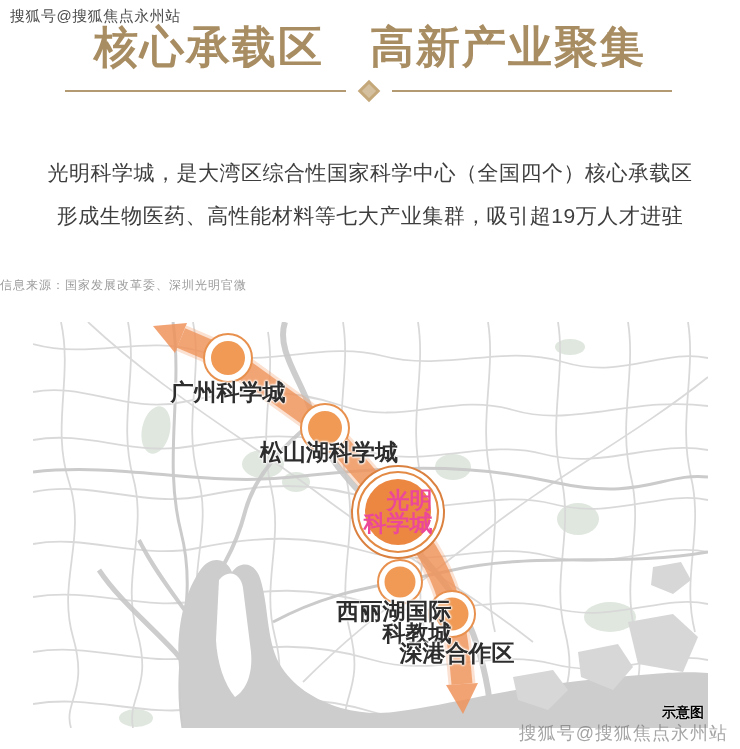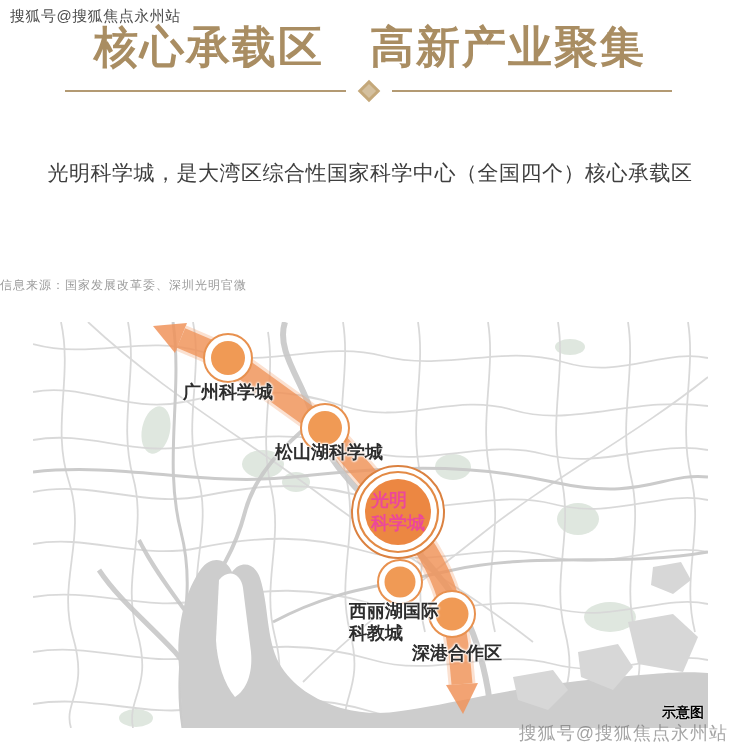--- a/index.html
+++ b/index.html
@@ -11,22 +11,22 @@
          font-size:44px;line-height:52px;color:#A98D62;letter-spacing:2px;}
   .divider{position:absolute;left:65px;top:82px;width:607px;height:18px;display:flex;align-items:center;}
   .divider .line{flex:1;height:2px;background:#B39A73;}
   .diamond{width:16px;height:16px;background:#C4A87A;transform:rotate(45deg);margin:0 15px;position:relative;flex:0 0 auto;}
   .diamond::after{content:"";position:absolute;inset:3px;background:rgba(255,255,255,.28);}
   .intro{position:absolute;left:0;top:141px;width:100%;text-align:center;color:#3E3E3E;margin-top:20px;}
   .intro p{margin:0 0 19px 0;font-size:21px;line-height:24px;letter-spacing:.5px;}
   .source{position:absolute;left:0;top:277px;width:100%;text-align:left;font-size:12px;color:#9B9B9B;letter-spacing:1px;}
   .map{position:absolute;left:33px;top:322px;width:675px;height:406px;background:#fff;}
   .map svg{position:absolute;left:0;top:0;}
-  .map-label{position:absolute;transform:translateX(-50%);text-align:left;white-space:nowrap;
-             font-size:18px;font-weight:600;color:#2D2D2D;line-height:22px;
+  .map-label{position:absolute;transform:translateX(-50%);text-align:right;white-space:nowrap;
+             font-size:23px;font-weight:600;color:#2D2D2D;line-height:22px;
              text-shadow:0 1px 2px #fff,0 -1px 2px #fff,1px 0 2px #fff,-1px 0 2px #fff;}
   .map-label.big{color:#ec4899;font-weight:700;line-height:23px;text-shadow:none;}
   .map-note{position:absolute;right:4px;bottom:6px;font-size:14px;font-weight:600;color:#000000;
             text-shadow:0 0 2px #fff;}
   .wm-bottom{position:absolute;right:12px;top:721px;font-size:18px;color:#6f6f6f;opacity:.62;letter-spacing:1px;}
 </style>
 </head>
 <body>
 
 <div class="page">
@@ -36,20 +36,21 @@
   <h1 class="title">核心承载区　高新产业聚集</h1>
 
   <div class="divider">
     <span class="line"></span>
     <span class="diamond"></span>
     <span class="line"></span>
   </div>
 
   <div class="intro">
     <p>光明科学城，是大湾区综合性国家科学中心（全国四个）核心承载区</p>
+    <p>形成生物医药、高性能材料等七大产业集群，吸引超19万人才进驻</p>
   </div>
 
   <div class="source">信息来源：国家发展改革委、深圳光明官微</div>
 
   <div class="map">
     <svg width="675" height="406" viewBox="0 0 675 406">
 
       <g fill="#DFE7DF">
         <ellipse cx="123" cy="108" rx="14" ry="24" transform="rotate(12 123 108)"></ellipse>
         <ellipse cx="230" cy="142" rx="21" ry="14"></ellipse>

